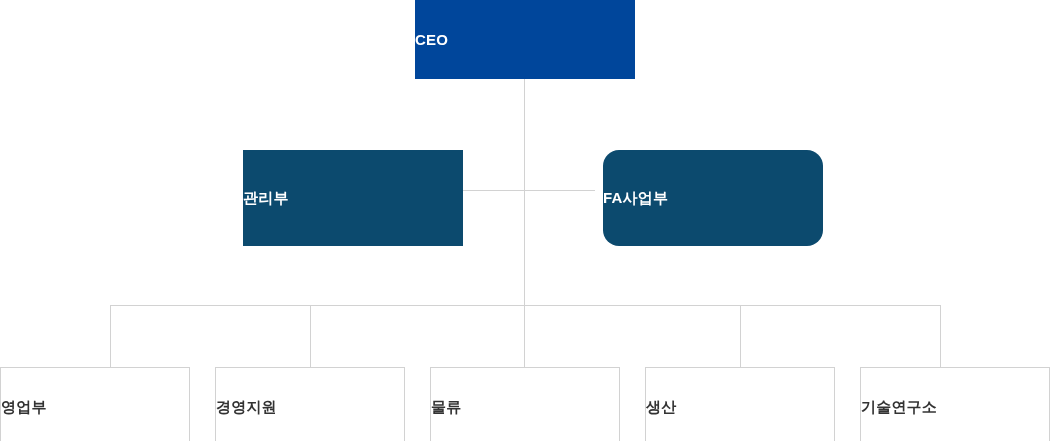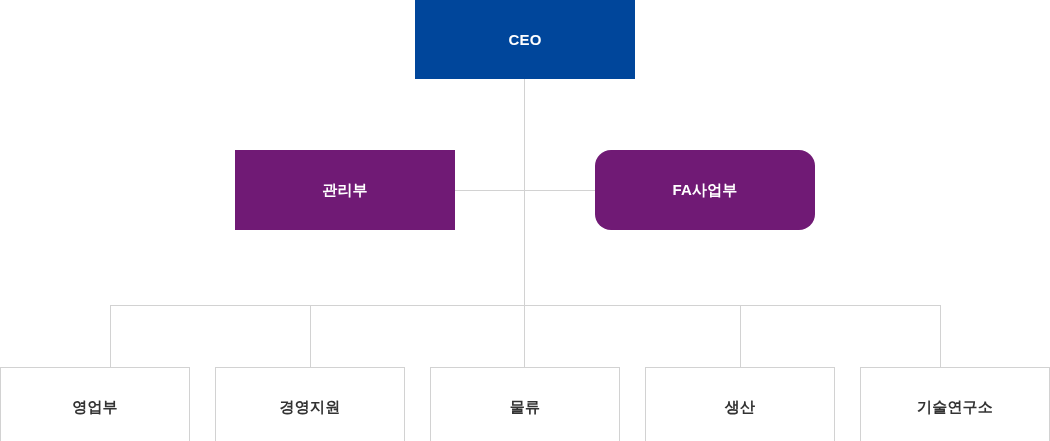--- a/index.html
+++ b/index.html
@@ -16,38 +16,38 @@
   #org-chart {
     position: relative;
     width: 1050px;
     height: 441px;
   }
   .node {
     position: absolute;
     box-sizing: border-box;
     display: flex;
     align-items: center;
-    justify-content: center;
     text-align: center;
     font-size: 15px;
     font-weight: bold;
     letter-spacing: 0.2px;
   }
   .node-ceo {
     background: #00469b;
     color: #ffffff;
     left: 415px;
     top: 0px;
     width: 220px;
     height: 79px;
   }
   .node-dept {
-    background: #701a75;
+    background: #0c4a6e;
     color: #ffffff;
-    height: 80px;
+    height: 96px;
+    margin-left: 8px;
   }
   .node-mgmt {
     left: 235px;
     top: 150px;
     width: 220px;
   }
   .node-fa {
     left: 595px;
     top: 150px;
     width: 220px;

